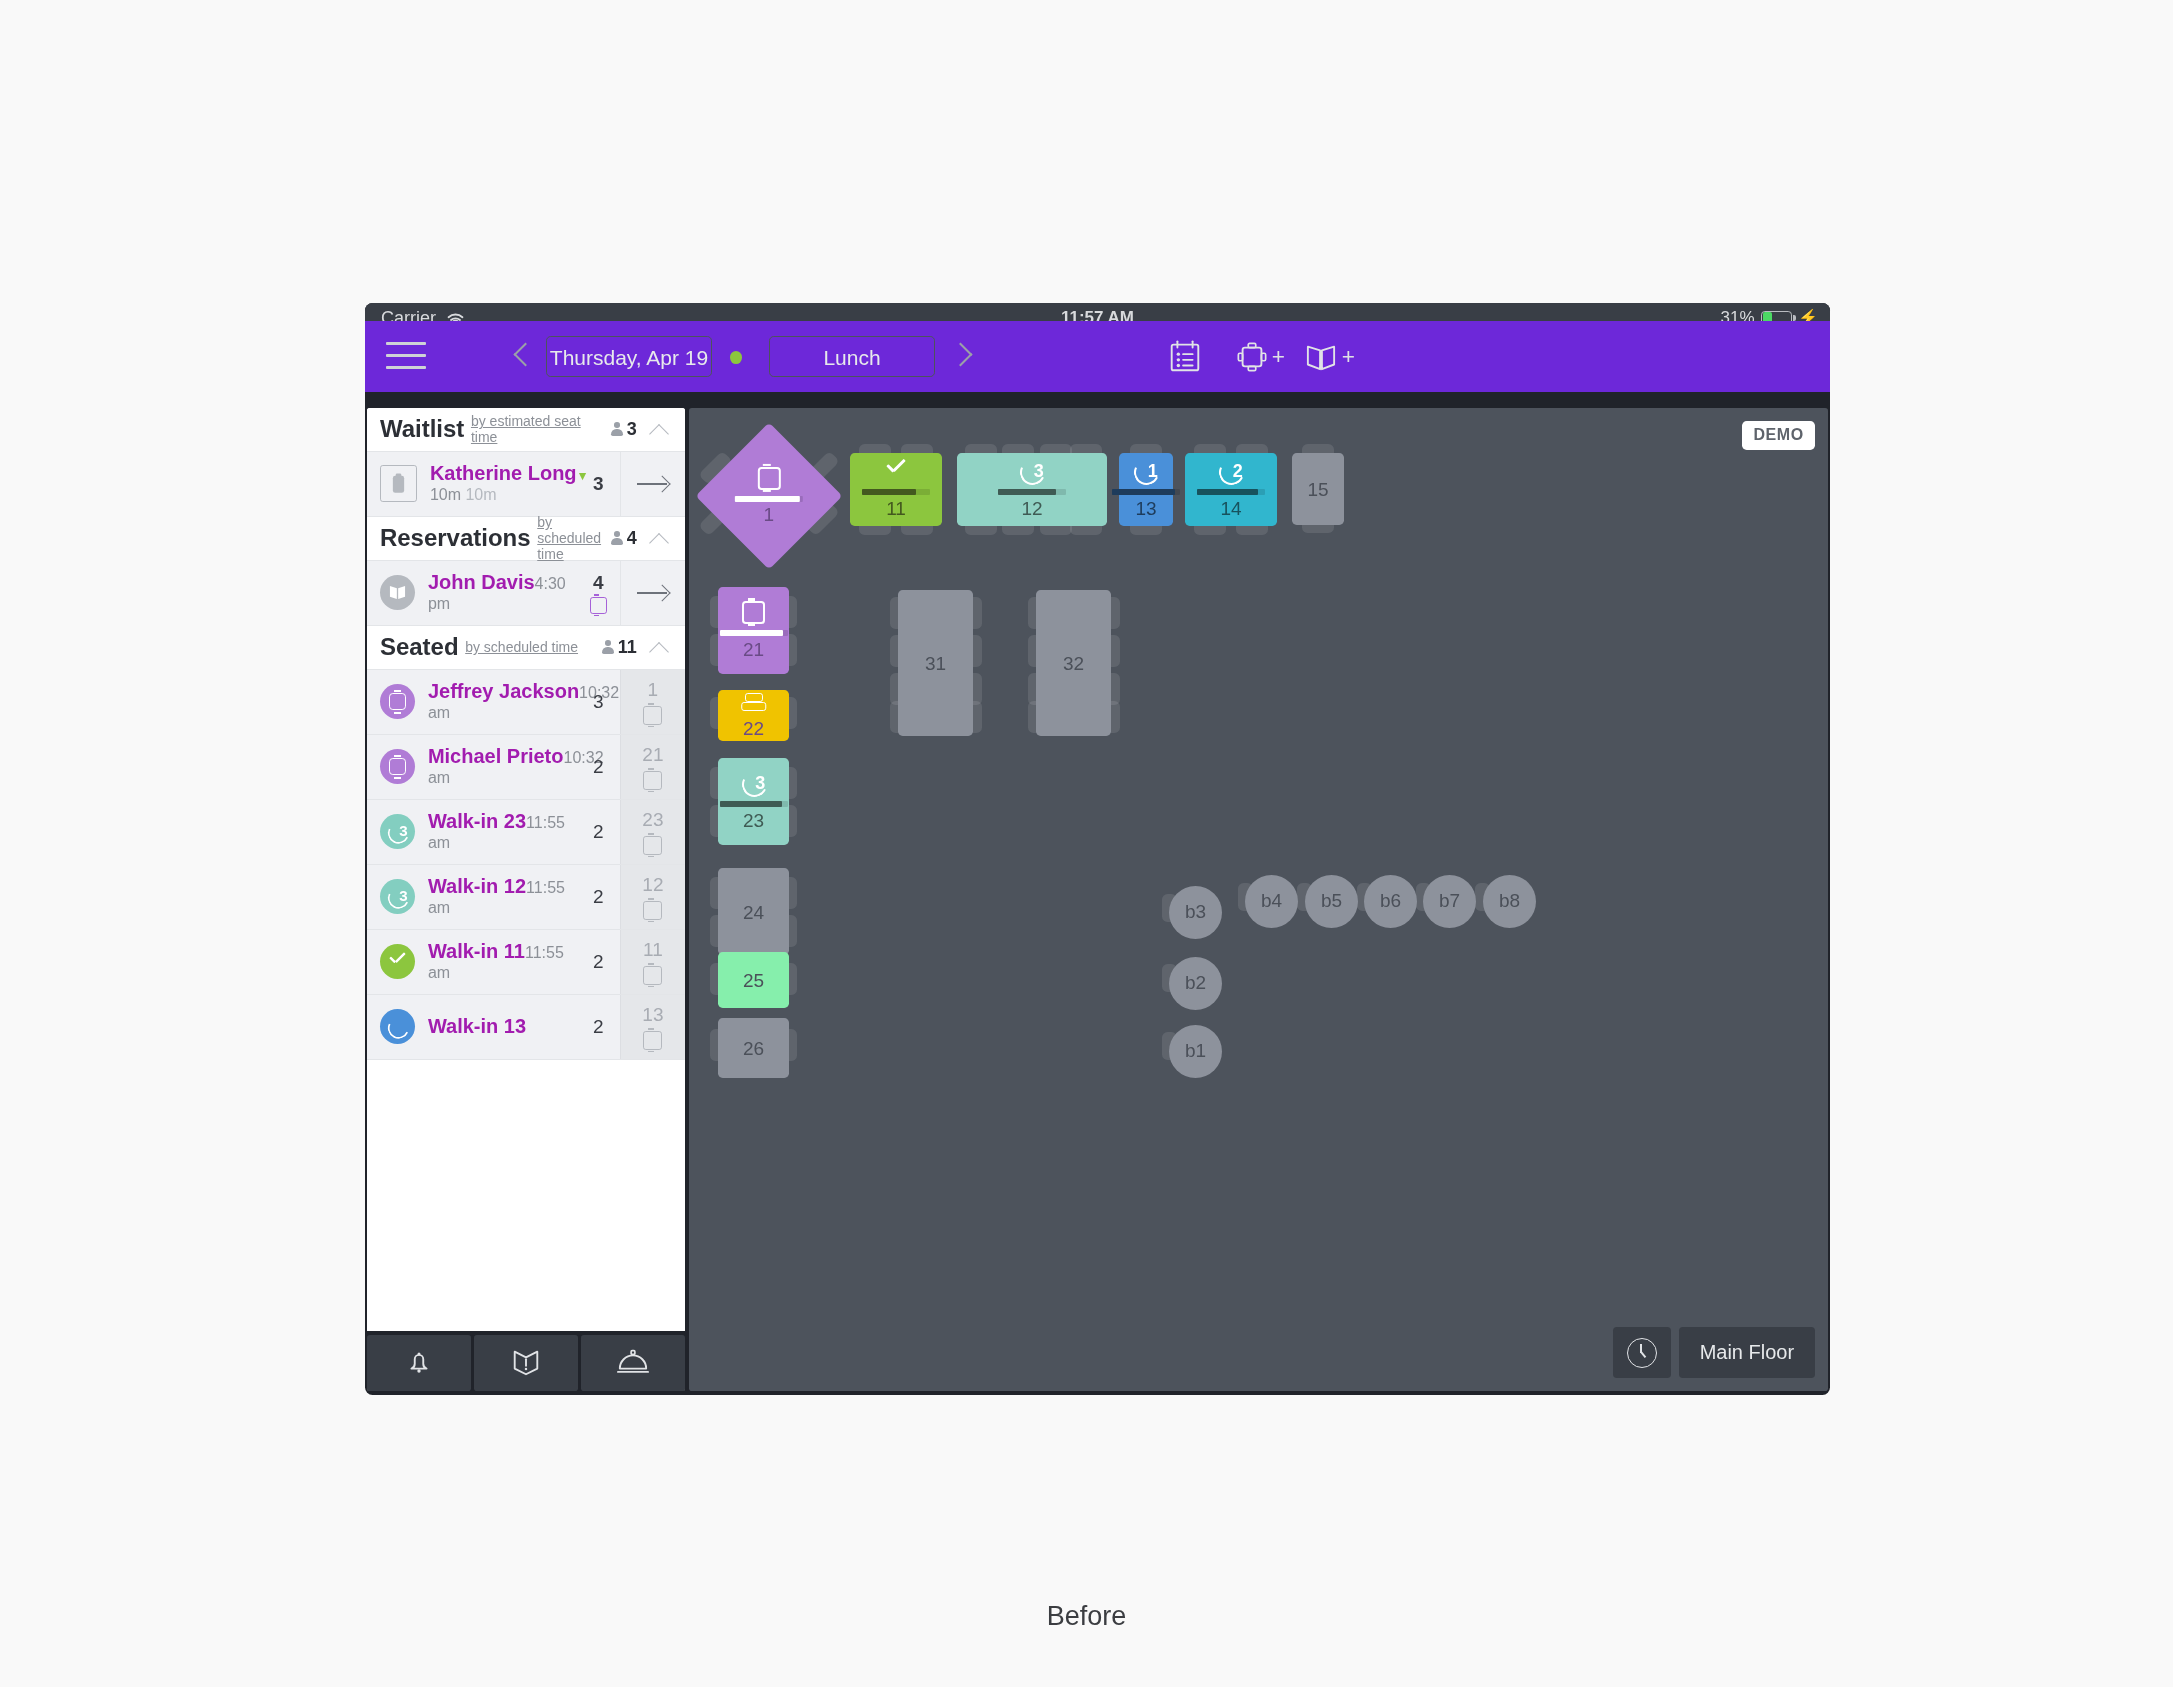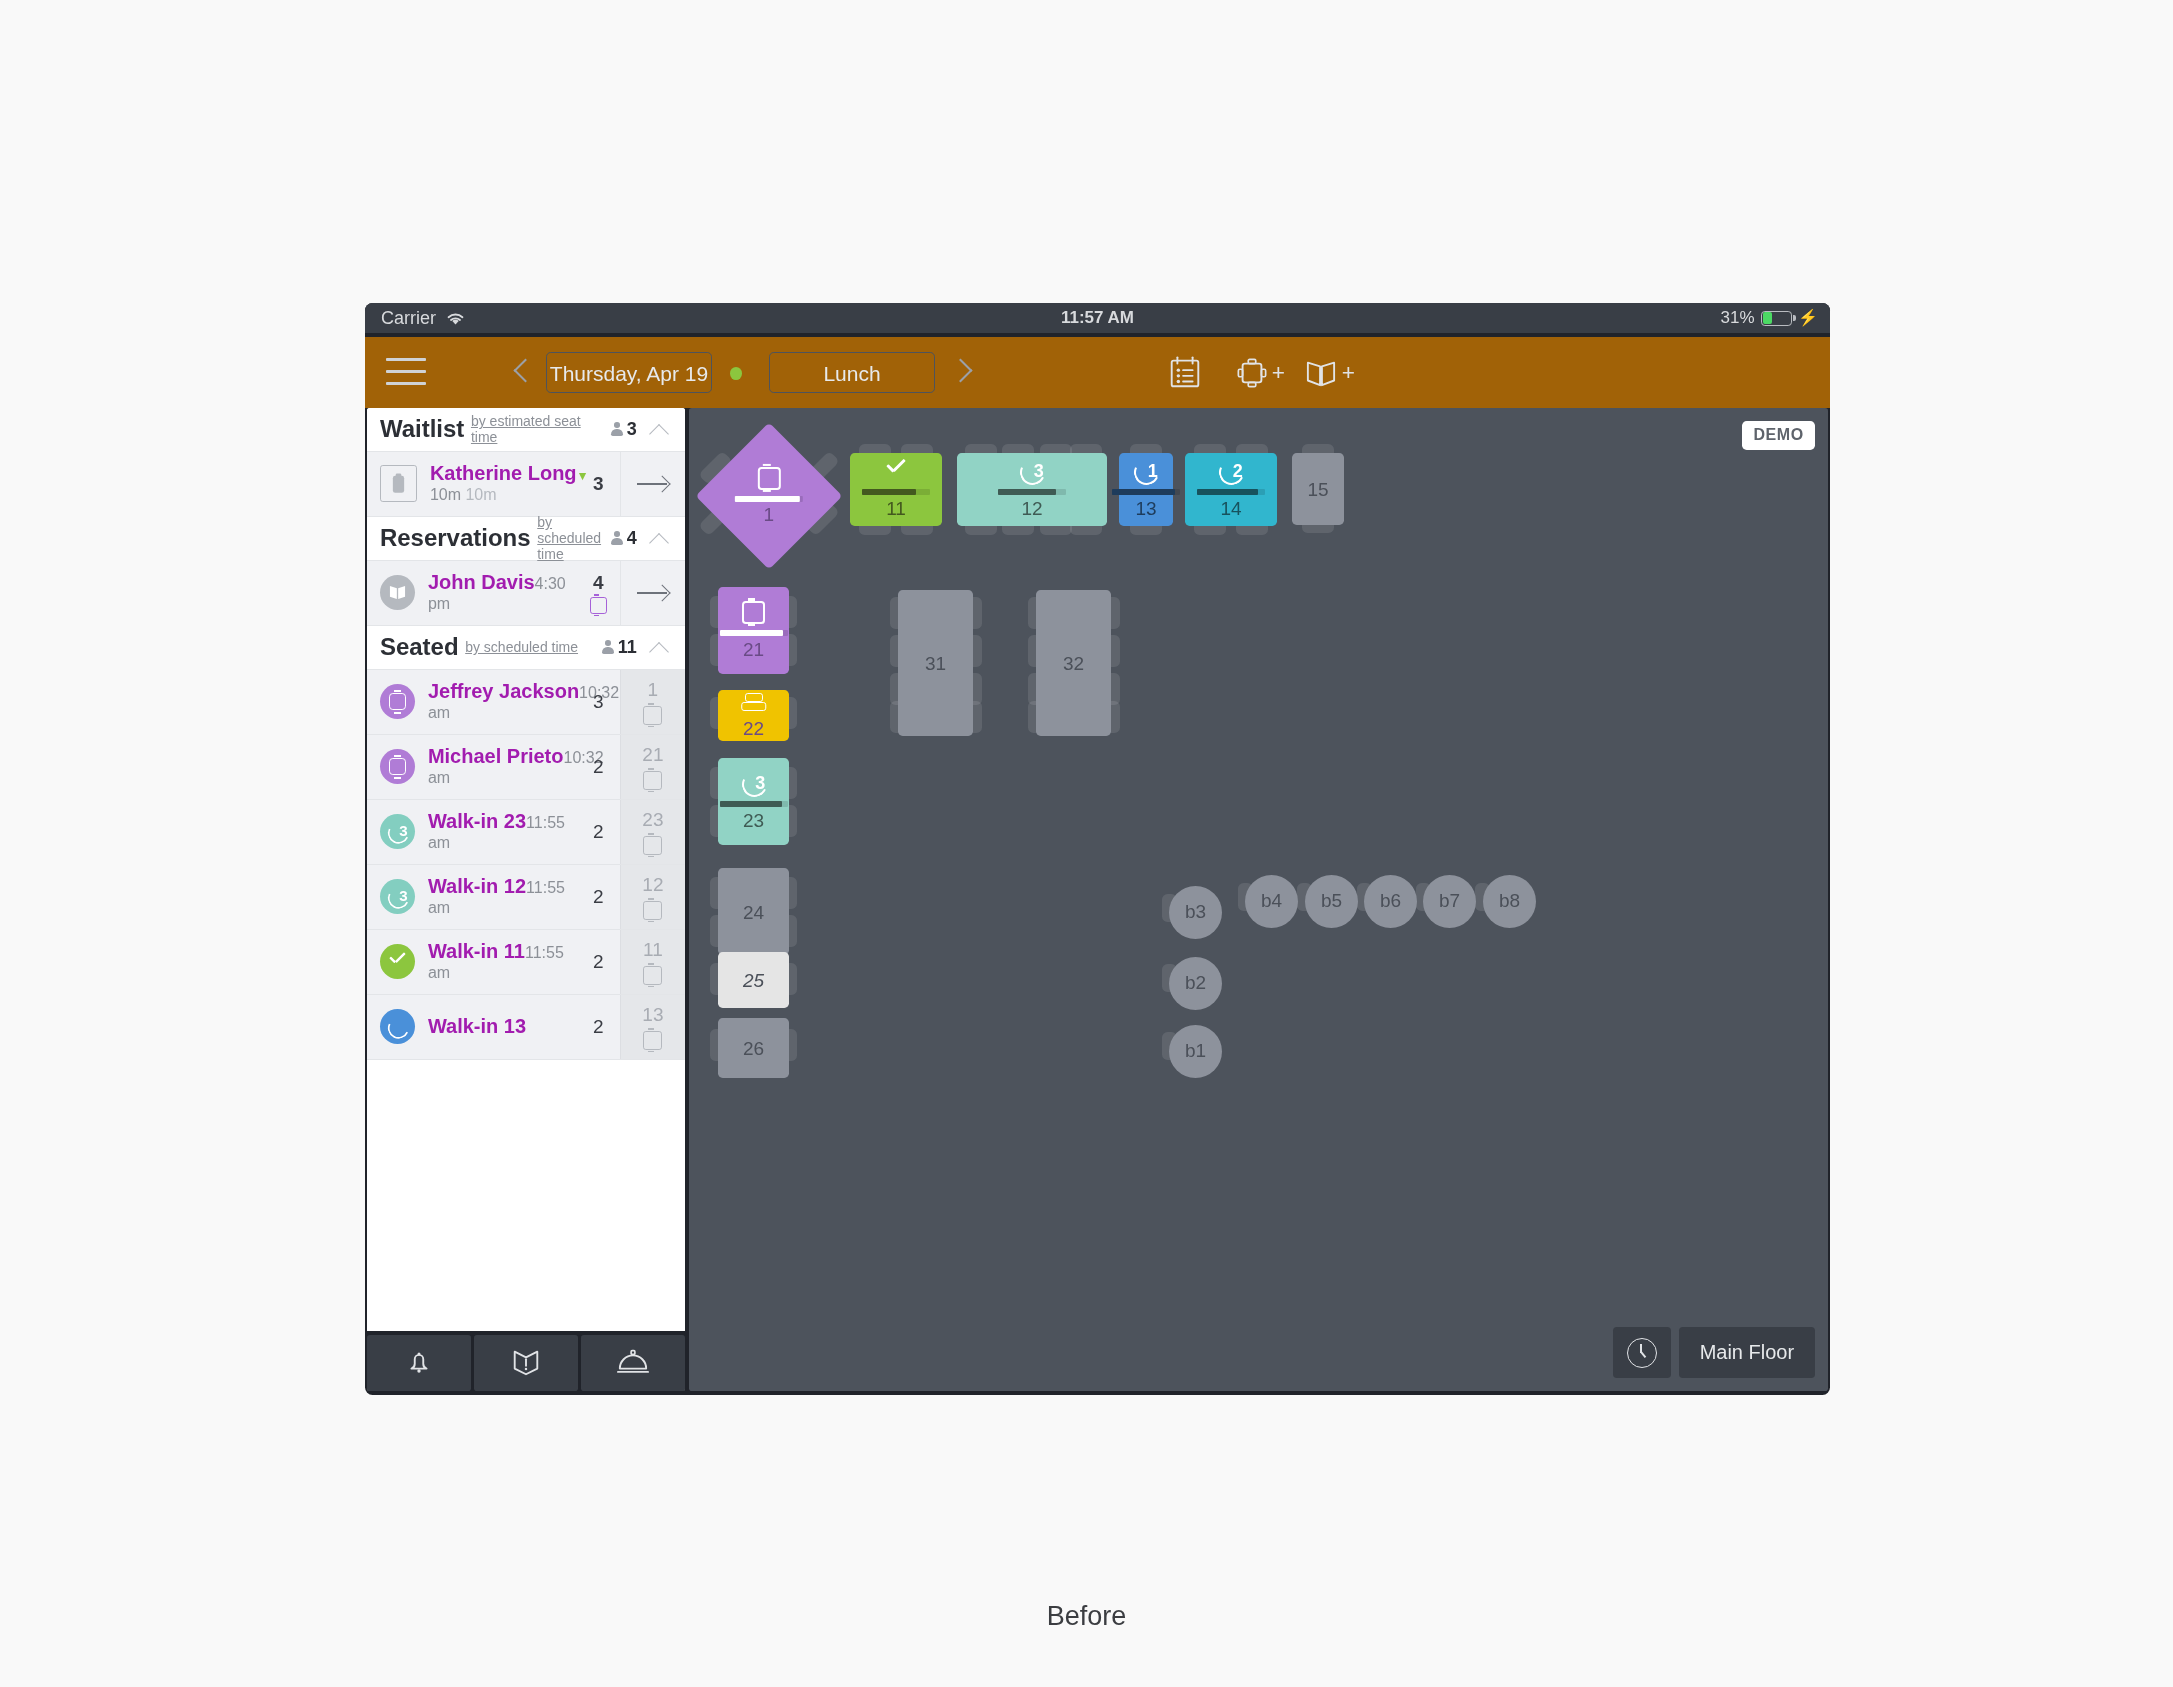--- a/index.html
+++ b/index.html
@@ -35,22 +35,22 @@
   .batt-shell{
     width:31px;height:15px;border:1.9px solid #b9bcc1;border-radius:3.8px;position:relative;
     box-sizing:border-box;
   }
   .batt-shell:after{content:"";position:absolute;right:-4.7px;top:3.8px;width:2.8px;height:5.6px;background:#b9bcc1;border-radius:0 1.9px 1.9px 0;}
   .batt-fill{position:absolute;left:0.9px;top:0.9px;bottom:0.9px;width:31%;background:#4cd964;border-radius:1.9px;}
   .bolt{font-size:16px;color:#e9eaec;}
 
   
   #navbar{
-    position:absolute;left:0;top:34px;width:100%;height:71px;
-    background:#a16207;
+    position:absolute;left:0;top:18px;width:100%;height:71px;
+    background:#6d28d9;
     padding-left:26px;
   }
   .hamburger{
     position:absolute;left:21px;top:19px;width:40px;height:32px;cursor:pointer;
   }
   .hamburger span{position:absolute;left:0;width:40px;height:2.8px;background:#cfd2d6;border-radius:0.9px;}
   .hamburger span:nth-child(1){top:1.9px;}
   .hamburger span:nth-child(2){top:14px;}
   .hamburger span:nth-child(3){top:26px;}
 
@@ -633,21 +633,21 @@
           <span class="seat" style="left:-8.5px;top:47px;width:15px;height:32px"></span>
           <span class="seat" style="left:64px;top:9.4px;width:15px;height:32px"></span>
           <span class="seat" style="left:64px;top:47px;width:15px;height:32px"></span>
           <span class="body" style="background:#8d929c;border-radius:4.7px;">
             <span class="label" style="color:#4b5059">24</span>
           </span>
         </div>
         <div class="tbl" style="left: 29px; top: 544px; width: 71px; height: 56px;">
           <span class="seat" style="left:-8.5px;top:11.3px;width:15px;height:32px"></span>
           <span class="seat" style="left:64px;top:11.3px;width:15px;height:32px"></span>
-          <span class="body" style="background:#e5e5e5;border-radius:4.7px;font-style:italic;">
+          <span class="body" style="background:#86efac;border-radius:4.7px;">
             <span class="label" style="color:#4b5059">25</span>
           </span>
         </div>
         <div class="tbl" style="left: 29px; top: 610px; width: 71px; height: 60px;">
           <span class="seat" style="left:-8.5px;top:11.3px;width:15px;height:32px"></span>
           <span class="seat" style="left:64px;top:11.3px;width:15px;height:32px"></span>
           <span class="body" style="background:#8d929c;border-radius:4.7px;">
             <span class="label" style="color:#4b5059">26</span>
           </span>
         </div>

